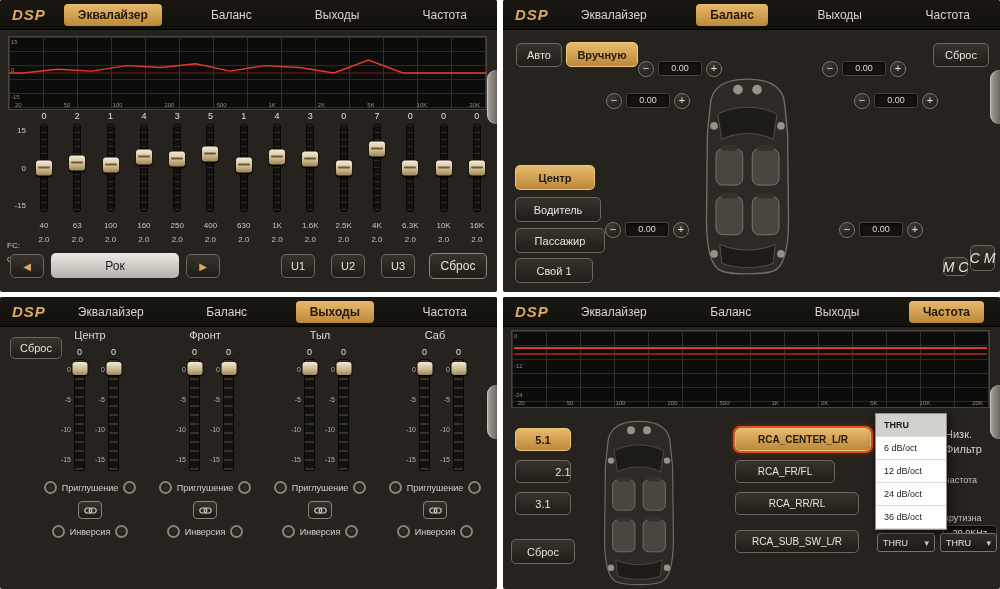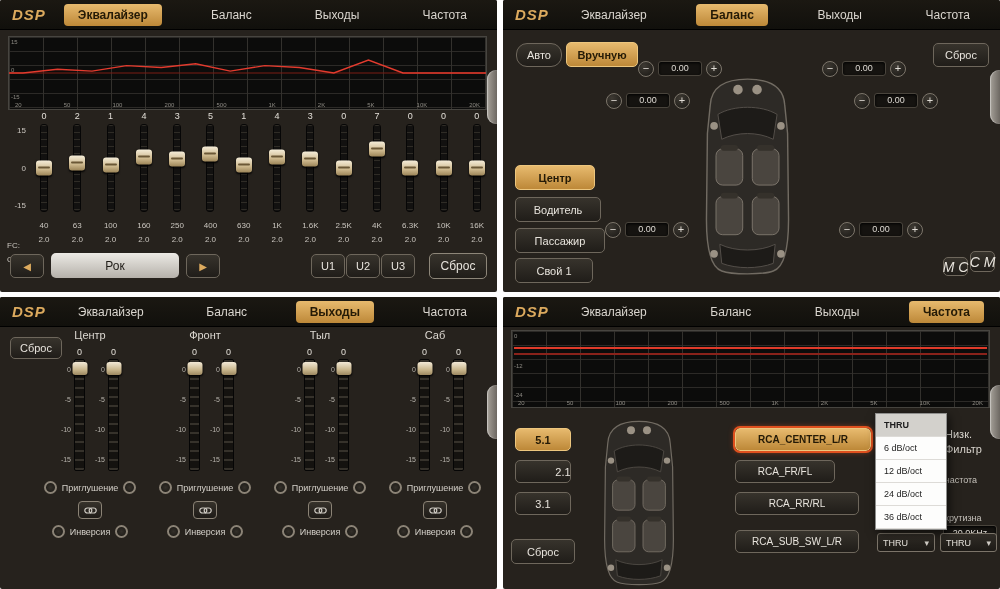--- a/index.html
+++ b/index.html
@@ -39,21 +39,21 @@
   .eq-axis-label{position:absolute;left:7px;font-size:8px;color:#c9c5be;margin-top:20px;}
   .eq-row{position:absolute;left:30px;right:6px;display:flex;justify-content:space-between;}
   .eq-row .cell{width:28px;text-align:center;font-size:8px;color:#c9c5be;}
   .eq-bottom{position:absolute;left:10px;right:10px;top:252px;height:27px;display:flex;align-items:center;}
   .btn.sq{width:34px;height:24px;}
   .icon-left::before{content:"◀";color:#dcaa5e;font-size:10px;}
   .icon-right::before{content:"▶";color:#dcaa5e;font-size:10px;}
   .preset{width:128px;height:25px;margin:0 7px;border-radius:5px;background:linear-gradient(#eceae5,#b5b1aa);
     color:#1f1c17;font-size:12px;display:flex;align-items:center;justify-content:center;}
   .spacer{flex:1;}
-  .ubtns{display:flex;gap:1px;}
+  .ubtns{display:flex;gap:16px;}
   .btn.u{width:34px;height:24px;}
   .btn.reset{width:58px;height:26px;margin-left:14px;border-color:#8d8679;font-size:12px;}
   
   .cluster{position:absolute;display:flex;align-items:center;gap:4px;height:17px;z-index:3;}
   .rbtn{width:16px;height:16px;border-radius:50%;border:1px solid #7d766b;color:#e0dcd5;font-size:11px;line-height:13px;text-align:center;
     background:radial-gradient(circle at 35% 30%,#3e3a33,#191714);}
   .rbtn.minus::before{content:"−";}
   .rbtn.plus::before{content:"+";}
   .vbox{width:44px;height:15px;background:#151310;border:1px solid #49443c;border-radius:3px;color:#dfdbd4;
     font-size:9px;line-height:13px;text-align:center;box-shadow:inset 0 1px 3px #000;}
@@ -286,21 +286,21 @@
     <div class="phead">
       <span class="logo">DSP</span>
       <div class="tabs">
         <span class="tab">Эквалайзер</span>
         <span class="tab active">Баланс</span>
         <span class="tab">Выходы</span>
         <span class="tab">Частота</span>
       </div>
     </div>
 
-    <div class="btn abs" style="left:13px;top:43px;width:46px;height:24px;border-radius:11px;">Авто</div>
+    <div class="btn abs" style="left:13px;top:43px;width:46px;height:24px;">Авто</div>
     <div class="btn abs gold" style="left:63px;top:42px;width:72px;height:25px;">Вручную</div>
     <div class="btn abs" style="left:430px;top:43px;width:56px;height:24px;">Сброс</div>
 
     <div class="btn abs gold" style="left:12px;top:165px;width:80px;height:25px;">Центр</div>
     <div class="btn abs" style="left:12px;top:197px;width:86px;height:25px;">Водитель</div>
     <div class="btn abs" style="left:12px;top:228px;width:90px;height:25px;">Пассажир</div>
     <div class="btn abs" style="left:12px;top:258px;width:78px;height:25px;">Свой 1</div>
 
     <svg class="car" style="left:192px;top:68px;width:105px;height:217px;" viewBox="0 0 110 210">
       <path d="M55,3 C28,3 17,14 16,30 L13,60 12,150 C12,176 16,200 28,204 C38,208 72,208 82,204 C94,200 98,176 98,150 L97,60 94,30 C93,14 82,3 55,3 Z" fill="#2d2a26" stroke="#716b62" stroke-width="1.5"></path>
@@ -353,21 +353,21 @@
       <div class="vbox">0.00</div>
       <div class="rbtn plus"></div>
     </div>
     <div class="cluster" style="left:336px;top:221px;">
       <div class="rbtn minus"></div>
       <div class="vbox">0.00</div>
       <div class="rbtn plus"></div>
     </div>
 
     <div class="btn abs tiny" style="left:440px;top:257px;width:25px;height:19px;">M C</div>
-    <div class="btn abs tiny" style="left:467px;top:251px;width:25px;height:21px;">C M</div>
+    <div class="btn abs tiny" style="left:467px;top:245px;width:25px;height:26px;">C M</div>
 
     <div class="handle" style="top:70px;"></div>
   </div>
 
   <div class="panel">
     <div class="phead">
       <span class="logo">DSP</span>
       <div class="tabs">
         <span class="tab">Эквалайзер</span>
         <span class="tab">Баланс</span>

